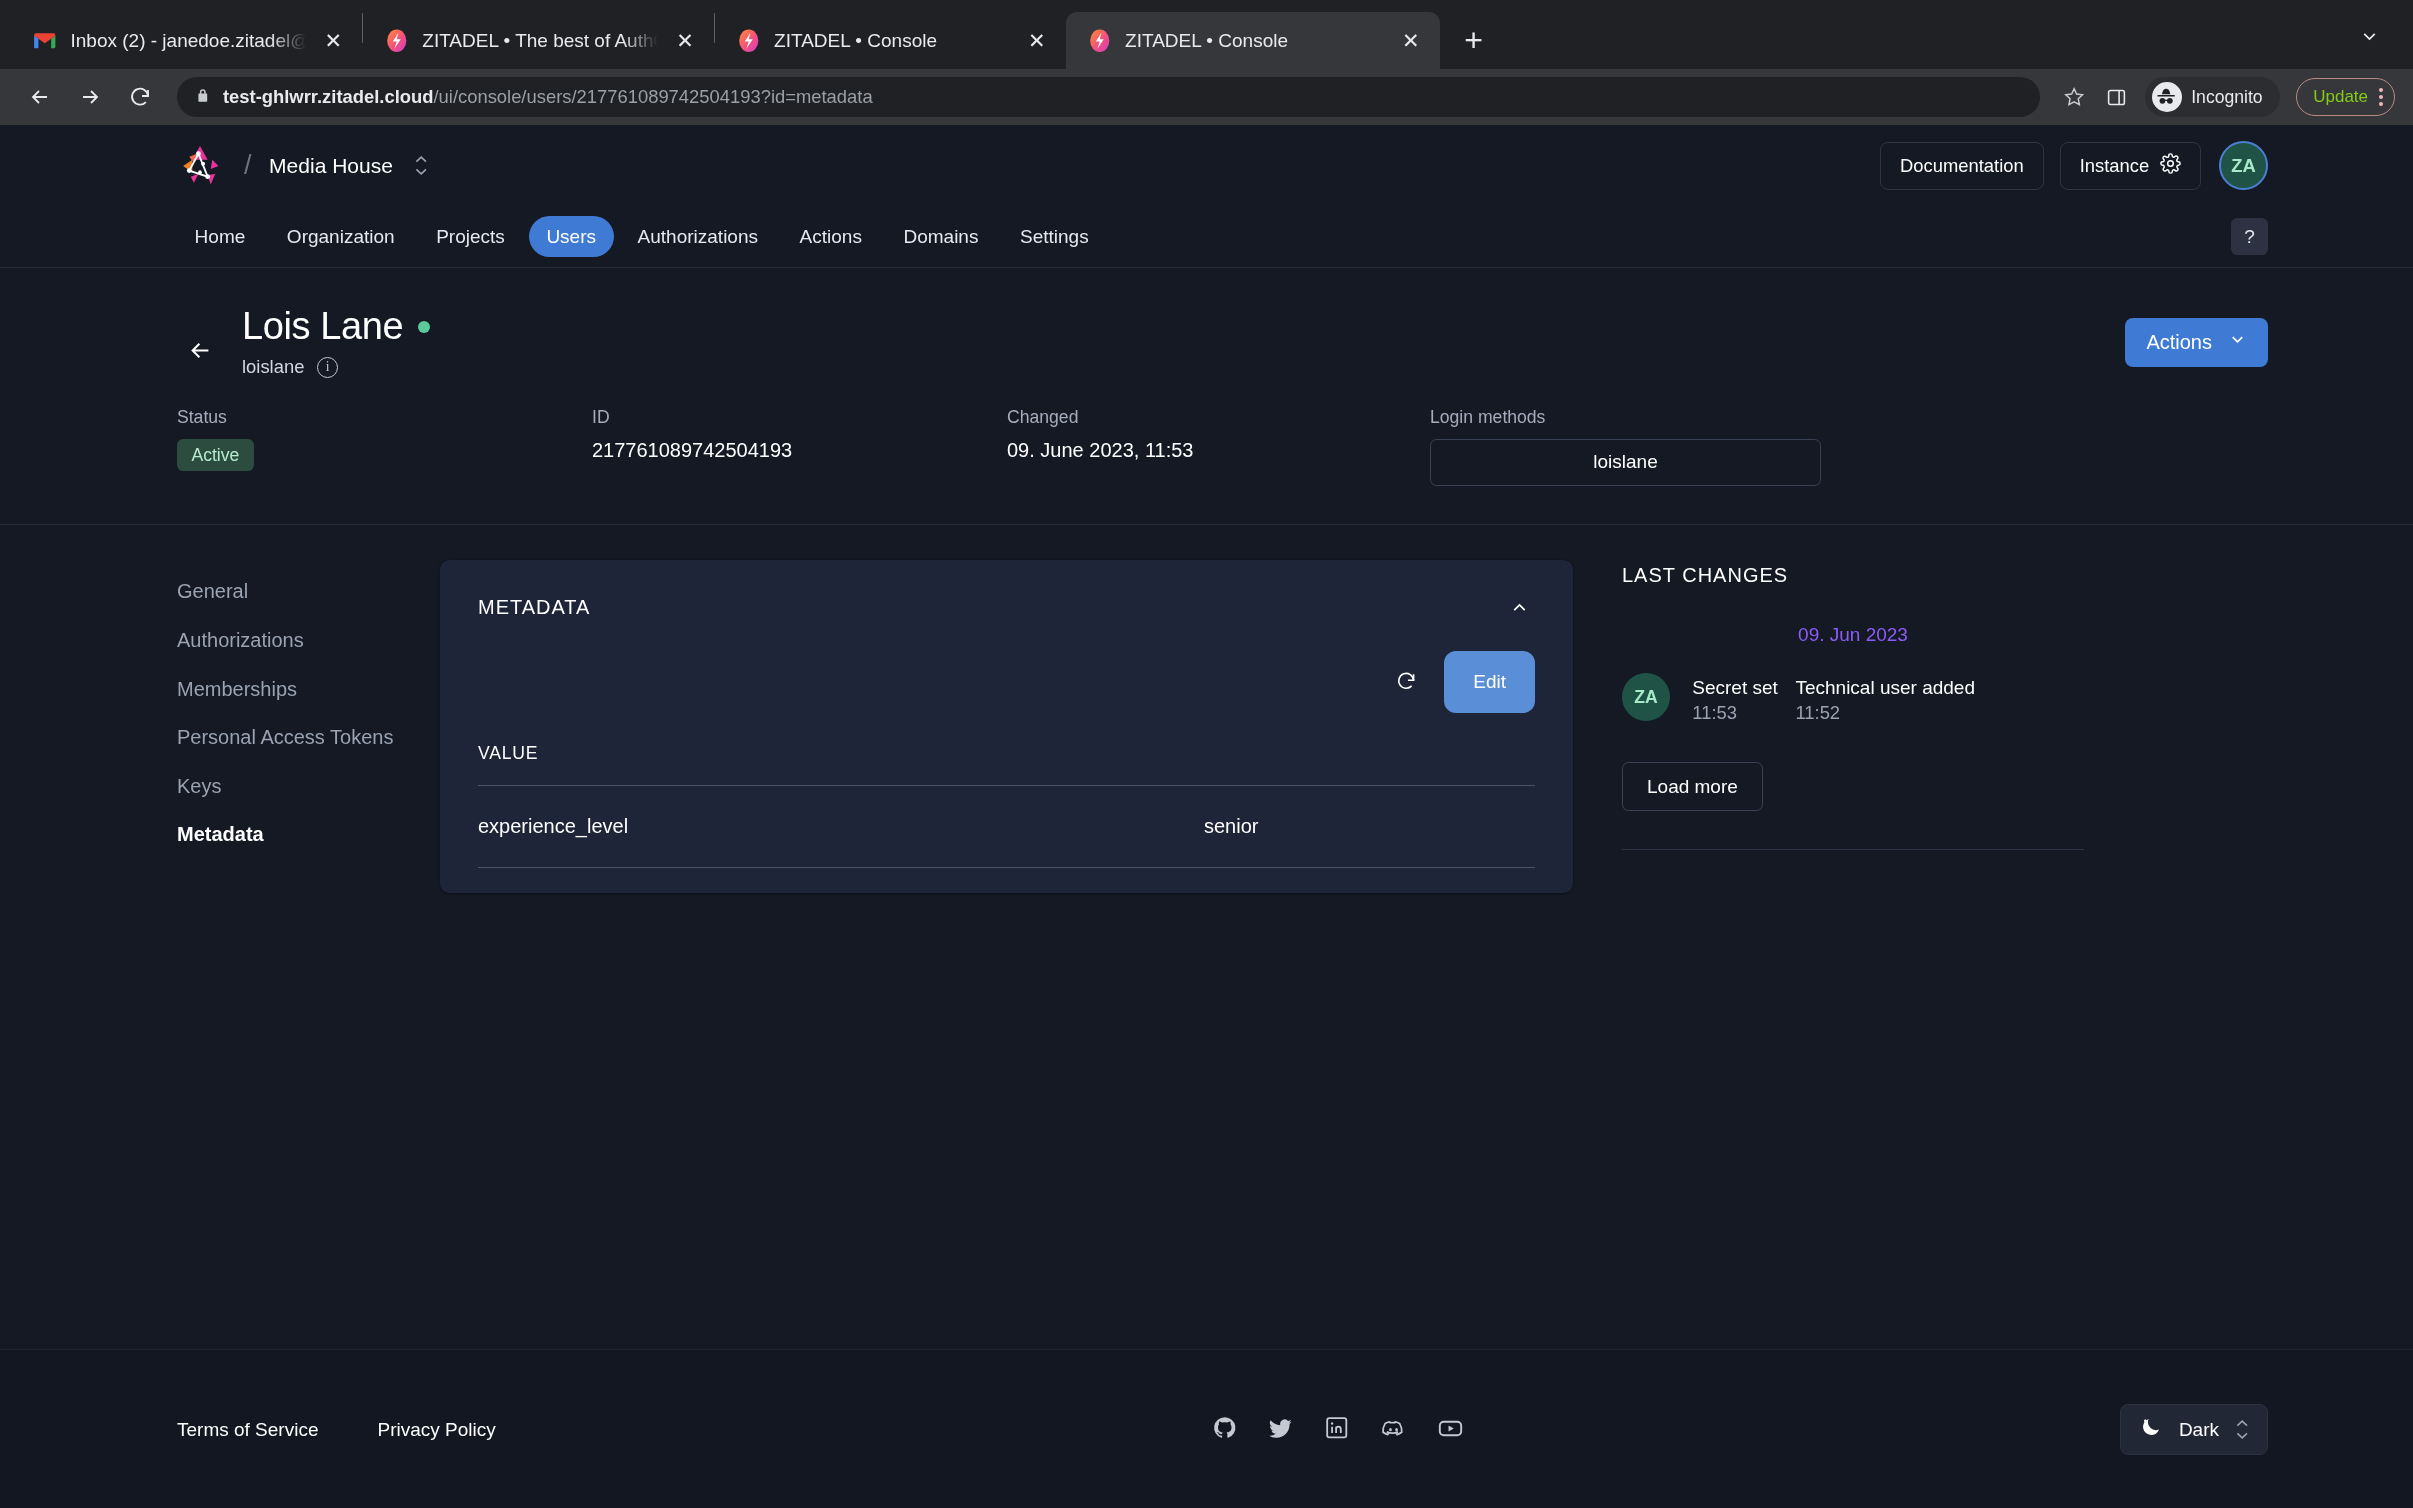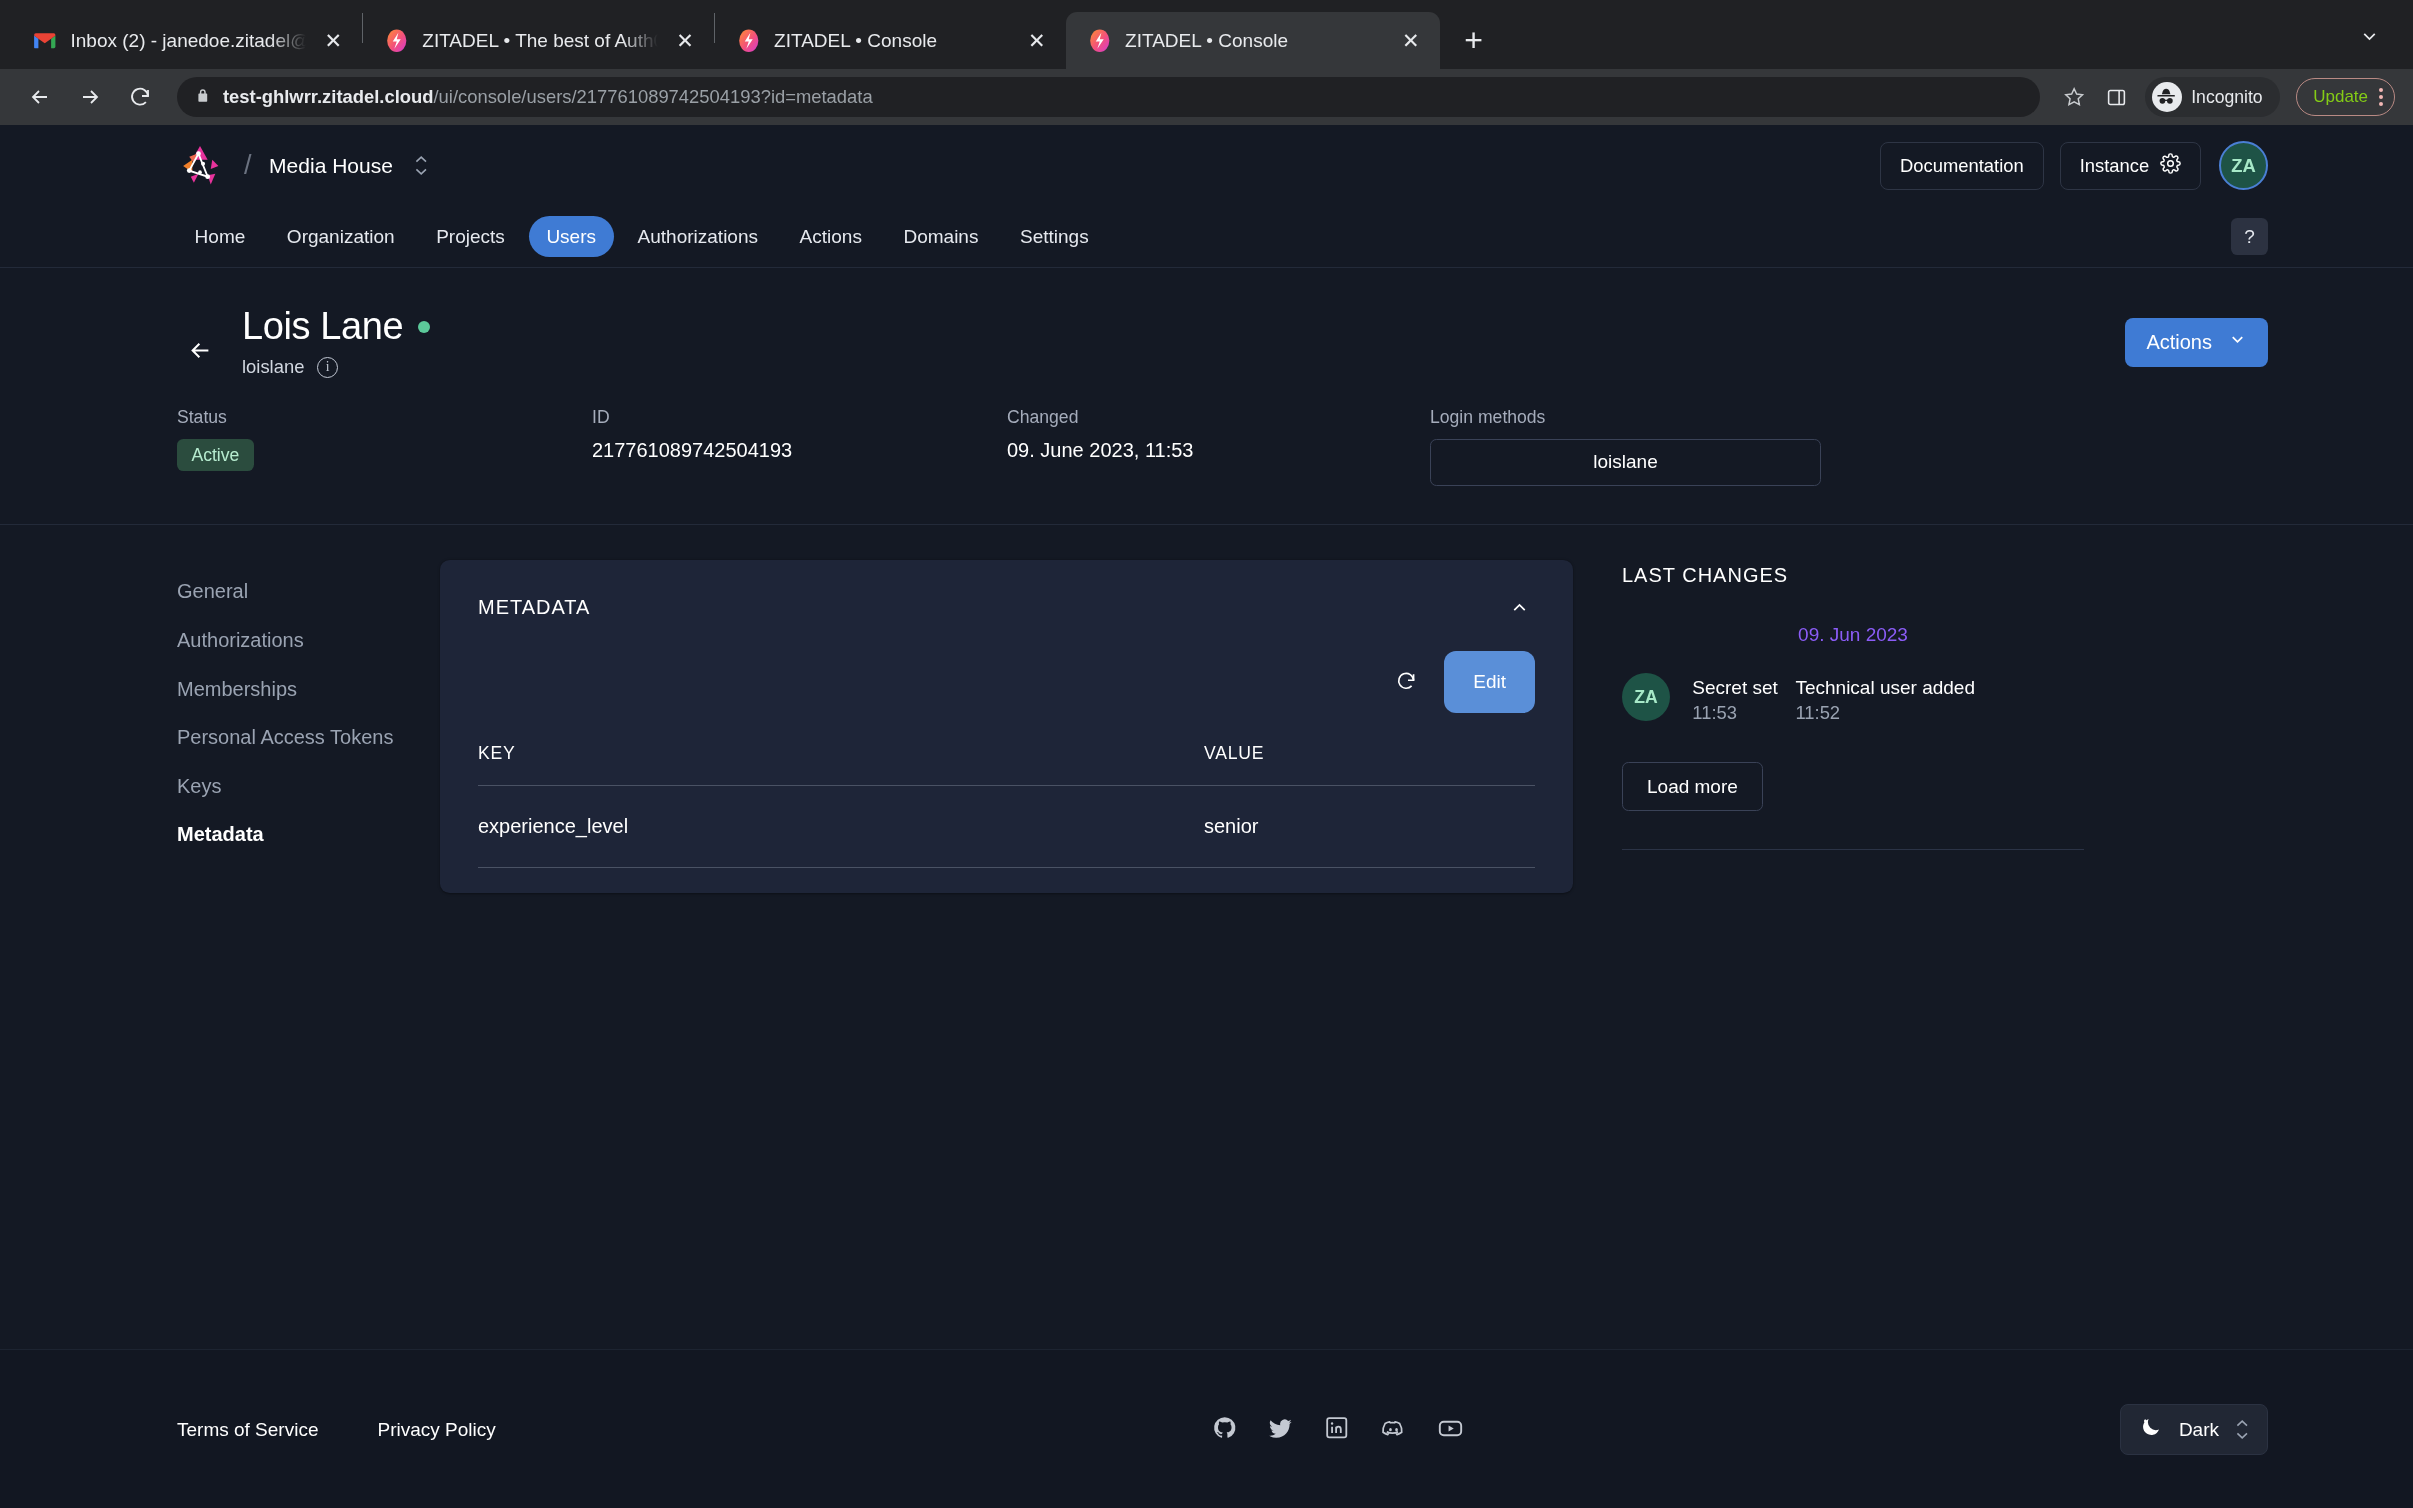--- a/index.html
+++ b/index.html
@@ -539,21 +539,20 @@
             <svg width="22.3" height="22.3" viewBox="0 0 24 24" fill="none" stroke="currentColor" stroke-width="1.8">
               <path d="M20 11a8 8 0 1 0-2.1 6.1"></path>
                 <path d="M20 4.5V11h-6"></path>
             </svg>
           </span>
           <span class="edit-btn">Edit</span>
         </div>
 
         <div class="meta-table">
           <div class="meta-row meta-head">
-            <span class="col-key th">KEY</span>
             <span class="th">VALUE</span>
           </div>
           <div class="meta-row meta-body">
             <span class="col-key td">experience_level</span>
             <span class="td">senior</span>
           </div>
         </div>
       </div>
     </div>
 

